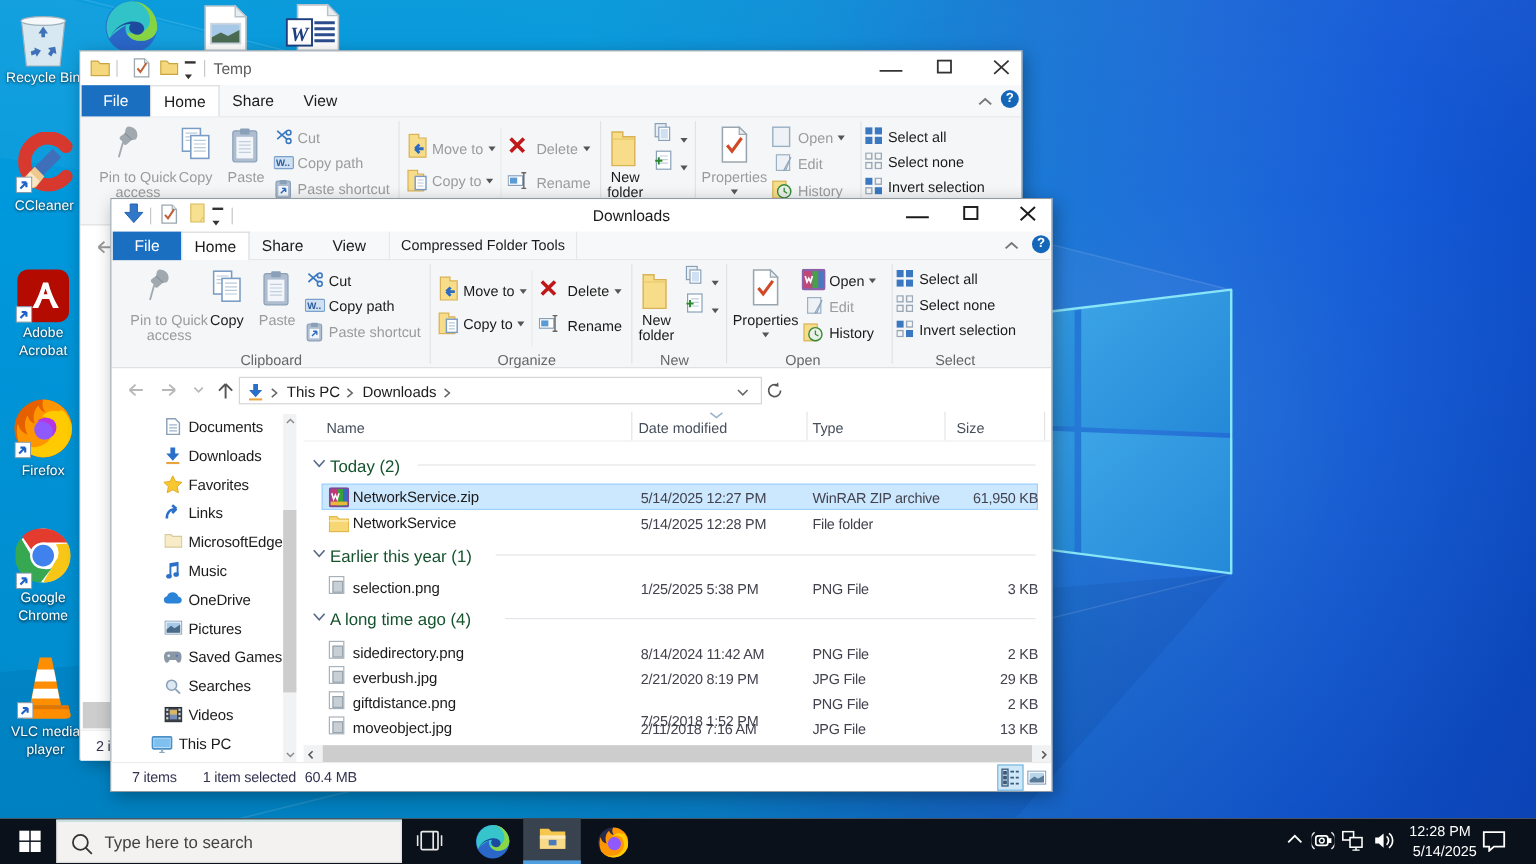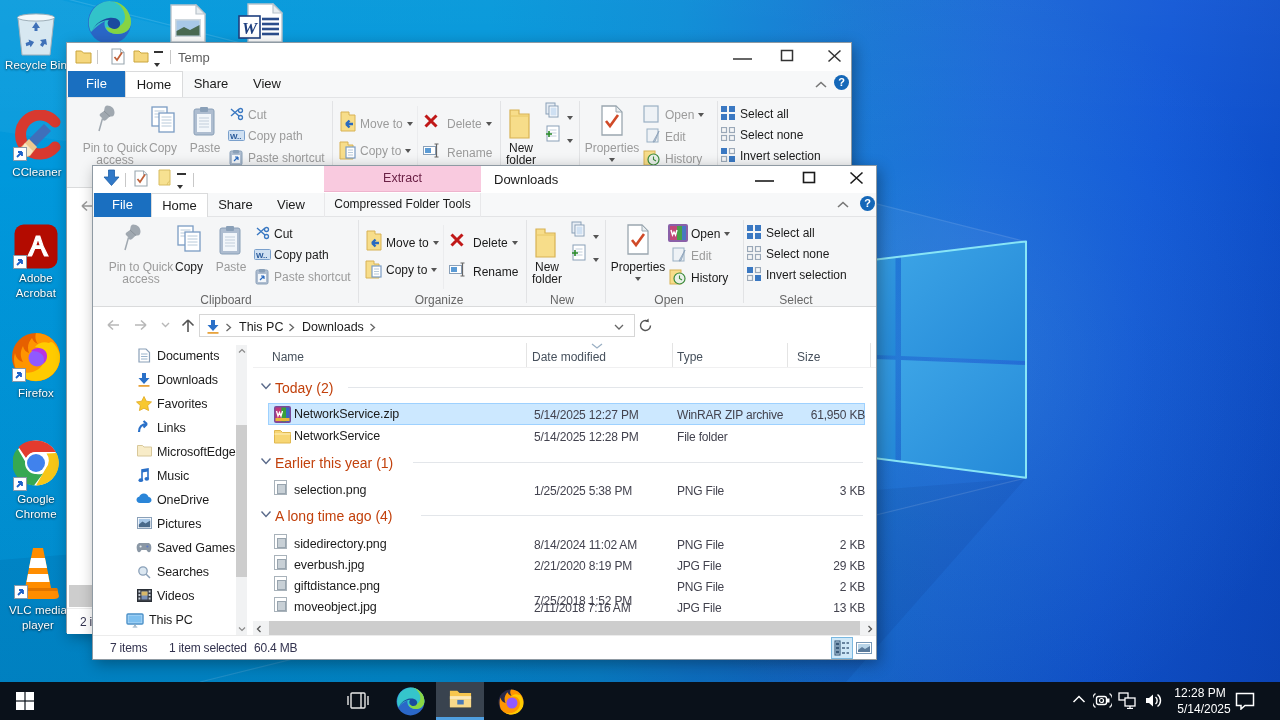--- a/index.html
+++ b/index.html
@@ -32,21 +32,21 @@
   .ribbon { position:absolute; left:0; right:0; background:#f5f6f7; border-bottom:1px solid #dadbdc; }
   .rsep { position:absolute; width:1px; background:#e2e3e5; }
   .rglabel { position:absolute; font-size:12px; color:#666; text-align:center; width:120px; }
   .rtxt { position:absolute; font-size:12px; color:#1b1b1b; white-space:nowrap; }
   .rtxt.dis { color:#9b9b9b; }
   .rtxt.ctr { text-align:center; line-height:12px; }
   .qsep { position:absolute; width:1px; height:14px; top:7px; background:#c8c8c8; }
   .dd { display:inline-block; width:0; height:0; border-left:3.5px solid transparent; border-right:3.5px solid transparent; border-top:4px solid #555; vertical-align:2px; margin-left:4px; }
   .hdr { position:absolute; font-size:12px; color:#46505c; }
   .hsep { position:absolute; top:177px; width:1px; height:24px; background:#e4e4e4; }
-  .grp { position:absolute; font-size:14px; color:#c2410c; }
+  .grp { position:absolute; font-size:14px; color:#14532d; }
   .fn { position:absolute; font-size:12.5px; color:#1b1b1b; letter-spacing:-0.1px; }
   .fd { position:absolute; font-size:12px; color:#43434f; letter-spacing:-0.2px; }
   .fs { position:absolute; font-size:12px; color:#43434f; width:82px; text-align:right; letter-spacing:-0.2px; }
   .st { position:absolute; font-size:12px; color:#33334f; letter-spacing:-0.2px; }
   .imgic { position:absolute; width:13px; height:15px; background:#fff; border:1px solid #a8b2ba; }
   .imgic::after { content:""; position:absolute; left:2px; top:2.5px; width:7px; height:8px; background:#c8d0d6; border:1px solid #98a4ae; }
   .sbi { position:absolute; font-size:12.5px; color:#1b1b1b; letter-spacing:-0.1px; }
 </style>
 </head>
 <body>
@@ -397,21 +397,20 @@
           <path d="M9.5 1 L9.5 4.5 L13 4.5" fill="#e8edf0" stroke="#9aa7b0" stroke-width="0.9"></path>
           <path d="M3.5 9 L6 12 L11 4.5" stroke="#c06038" stroke-width="1.7" fill="none"></path>
         </svg>
       <svg class="abs" style="left:65px;top:3px" width="13" height="17" viewBox="0 0 13 17">
           <path d="M1 1 L12 1 L12 16 L1 16 Z" fill="#f7e191" stroke="#d8bc60" stroke-width="1"></path>
           <path d="M9 16 C10 13 11 12 12 12" stroke="#d8bc60" stroke-width="0.8" fill="none"></path>
         </svg>
       <div class="abs" style="left:84px;top:7px;width:9px;height:2px;background:#333"></div>
         <div class="abs" style="left:84px;top:11px"><span class="dd" style="border-top-color:#333;margin-left:0"></span></div>
       <div class="qsep" style="left:100px"></div>
-      <div class="abs" style="left:231px;top:0;width:157px;height:26px;background:#f9cadf;border-bottom:1px solid #eeb3cd;color:#6b2146;font-size:12.5px;text-align:center;line-height:25px">Extract</div>
       <div class="abs" style="left:401px;top:6px;font-size:13px;color:#1b1b1b">Downloads</div>
       <svg class="abs" style="left:655px;top:3px" width="122" height="20" viewBox="0 0 122 20">
         <line x1="7" y1="12" x2="26" y2="12" stroke="#1b1b1b" stroke-width="1.6"></line>
         <rect x="55.5" y="3.5" width="11" height="10" fill="none" stroke="#1b1b1b" stroke-width="1.6"></rect>
         <path d="M102.5 3.5 L114.5 14.5 M114.5 3.5 L102.5 14.5" stroke="#1b1b1b" stroke-width="1.6"></path>
       </svg>
     </div>
 
     <div class="tabrow" style="top:27px;height:24px">
       <div class="ftab" style="left:1px;width:57px;height:24px;line-height:23px">File</div>
@@ -673,21 +672,21 @@
     <div class="fd" style="left:584px;top:318px">PNG File</div>
     <div class="fs" style="left:690px;top:318px">3 KB</div>
 
     <svg class="abs" style="left:167px;top:344px" width="12" height="9" viewBox="0 0 12 9">
         <path d="M1.5 1.5 L6 6.5 L10.5 1.5" stroke="#5a6a8a" stroke-width="1.4" fill="none"></path>
       </svg>
     <div class="grp" style="left:182px;top:342px">A long time ago (4)</div>
     <div class="abs" style="left:328px;top:349px;width:442px;height:1px;background:#e3e6ea"></div>
     <div class="imgic" style="left:181px;top:368px"></div>
     <div class="fn" style="left:201px;top:371px">sidedirectory.png</div>
-    <div class="fd" style="left:441px;top:372px">8/14/2024 11:02 AM</div>
+    <div class="fd" style="left:441px;top:372px">8/14/2024 11:42 AM</div>
     <div class="fd" style="left:584px;top:372px">PNG File</div>
     <div class="fs" style="left:690px;top:372px">2 KB</div>
     <div class="imgic" style="left:181px;top:389px"></div>
     <div class="fn" style="left:201px;top:392px">everbush.jpg</div>
     <div class="fd" style="left:441px;top:393px">2/21/2020 8:19 PM</div>
     <div class="fd" style="left:584px;top:393px">JPG File</div>
     <div class="fs" style="left:690px;top:393px">29 KB</div>
     <div class="imgic" style="left:181px;top:410px"></div>
     <div class="fn" style="left:201px;top:413px">giftdistance.png</div>
     <div class="fd" style="left:441px;top:428px">7/25/2018 1:52 PM</div>
@@ -822,20 +821,27 @@
   <div id="taskbar"></div>
   <div id="taskbar-items" class="abs" style="left:0;top:682px;width:1280px;height:38px">
     <svg class="abs" style="left:16px;top:10px" width="18" height="18" viewBox="0 0 18 18">
         <g fill="#fff">
           <rect x="0" y="0" width="8.4" height="8.4"></rect>
           <rect x="9.6" y="0" width="8.4" height="8.4"></rect>
           <rect x="0" y="9.6" width="8.4" height="8.4"></rect>
           <rect x="9.6" y="9.6" width="8.4" height="8.4"></rect>
         </g>
       </svg>
+    <div id="searchbox">
+      <svg class="abs" style="left:11px;top:9px" width="19" height="19" viewBox="0 0 19 19">
+          <circle cx="8" cy="8" r="6.2" fill="none" stroke="#333" stroke-width="1.5"></circle>
+          <line x1="12.5" y1="12.5" x2="17.5" y2="17.5" stroke="#333" stroke-width="1.5"></line>
+        </svg>
+      <div class="stext">Type here to search</div>
+    </div>
     <svg class="abs" style="left:347px;top:9px" width="22" height="19" viewBox="0 0 22 19">
         <g fill="none" stroke="#e8e8e8" stroke-width="1.4">
           <rect x="4" y="2" width="14" height="15" rx="1"></rect>
           <line x1="1" y1="5" x2="1" y2="14"></line>
           <line x1="21" y1="5" x2="21" y2="14"></line>
         </g>
         <line x1="14" y1="2" x2="14" y2="17" stroke="#e8e8e8" stroke-width="1.4"></line>
       </svg>
     <svg class="abs" style="left:396px;top:5px" width="29" height="29" viewBox="0 0 25 25">
       <circle cx="12.5" cy="12.5" r="12" fill="#2a67c8"></circle>

